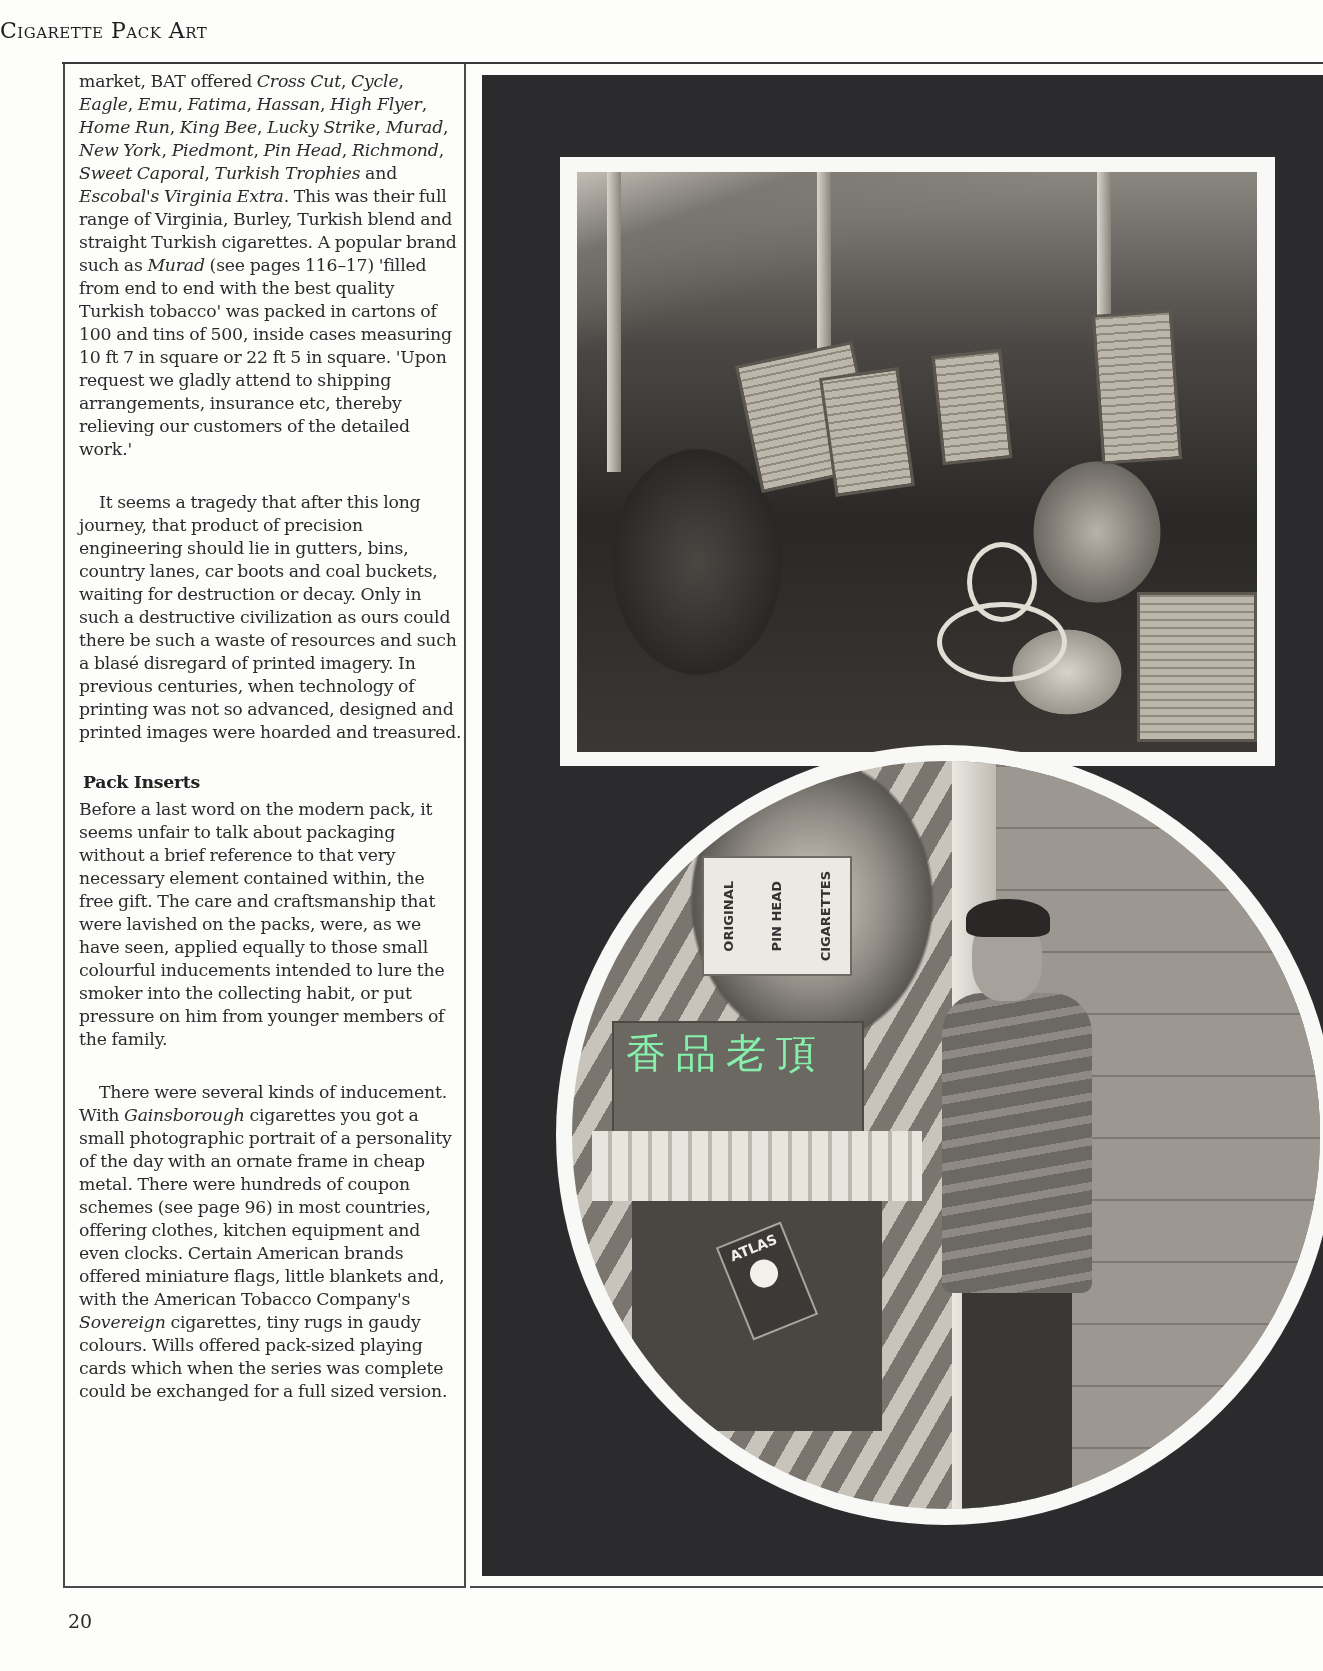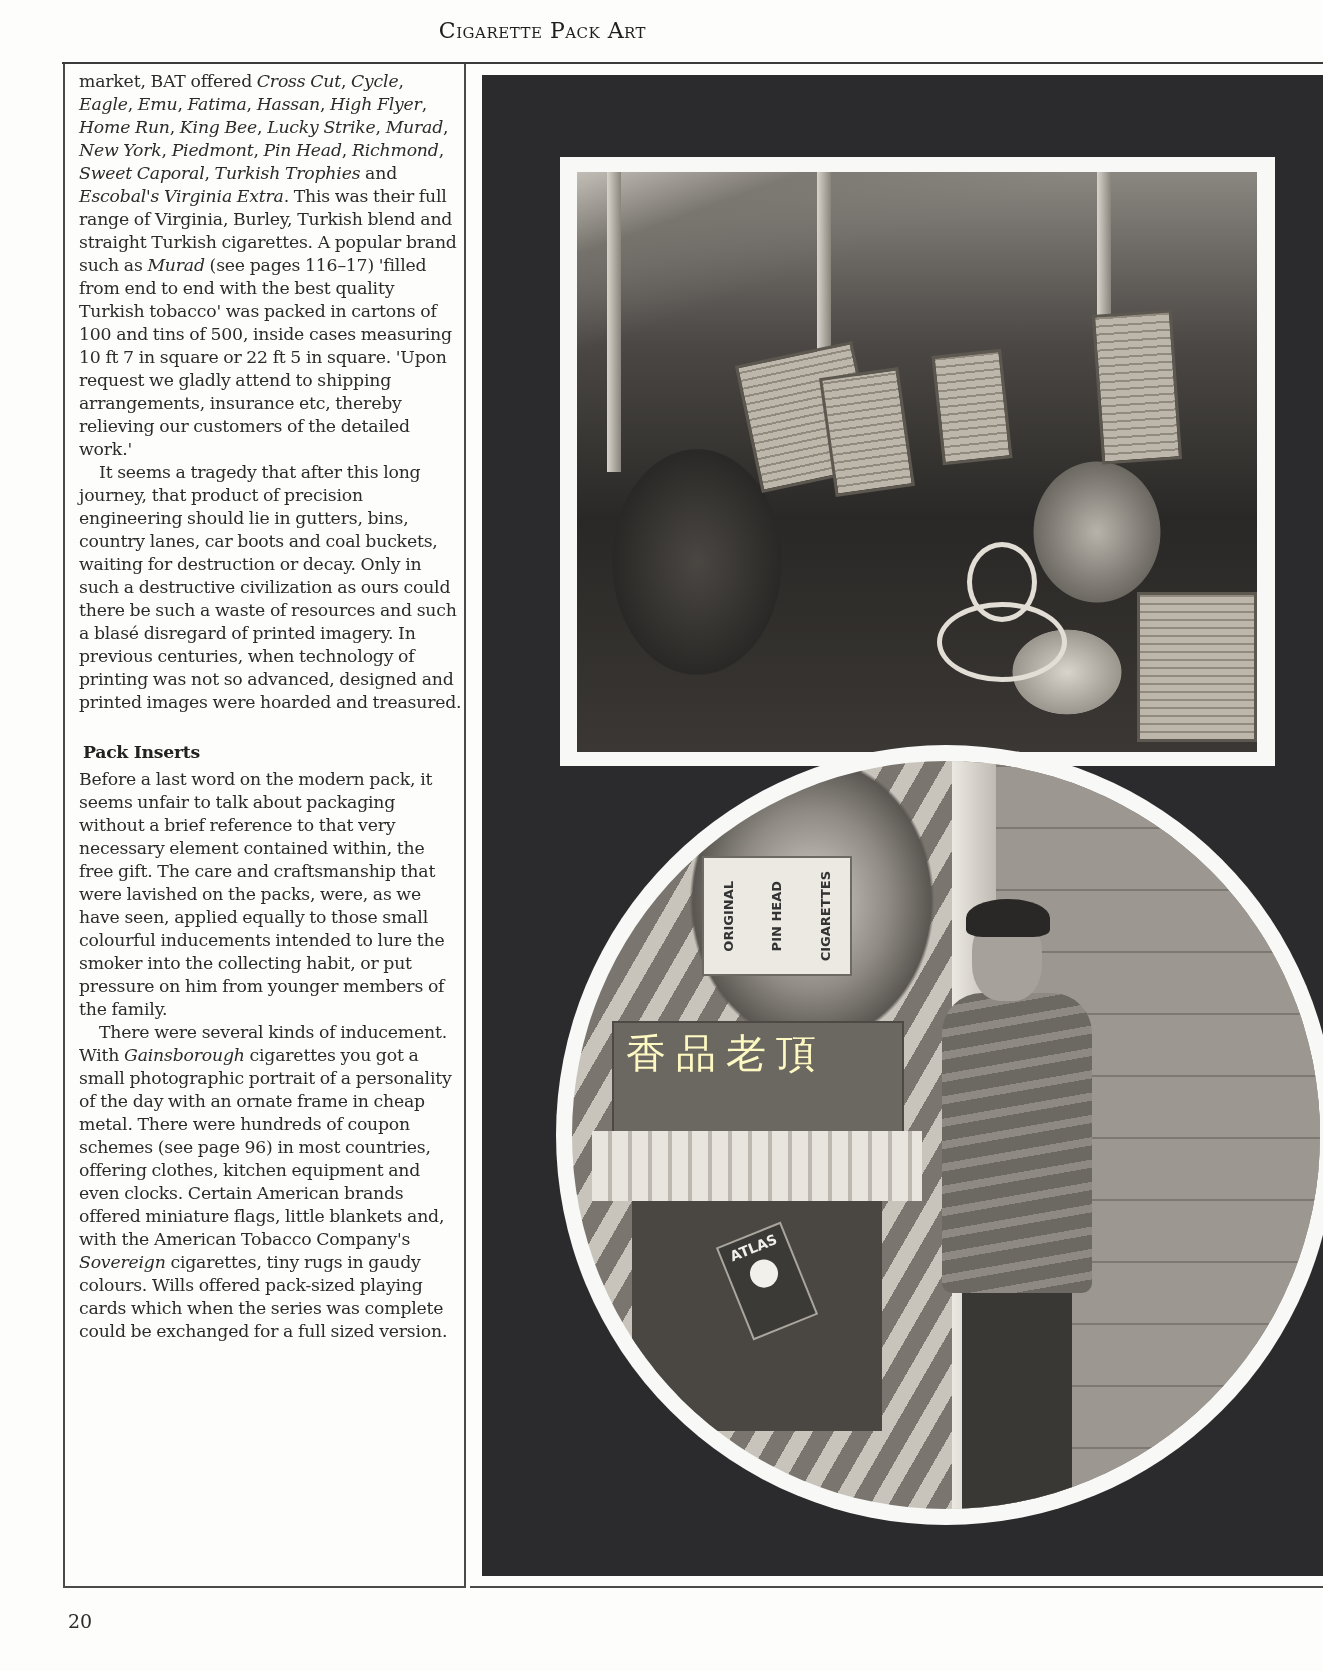--- a/index.html
+++ b/index.html
@@ -4,37 +4,37 @@
 <style>
   html, body { margin: 0; padding: 0; }
   body {
     width: 1323px; height: 1671px; position: relative; overflow: hidden;
     background: #fdfdfb;
     font-family: "DejaVu Serif", "Liberation Serif", serif;
     color: #2a2a2a;
   }
   .running-head {
     position: absolute; left: 0; width: 1085px; top: 18px;
-    text-align: center; font-size: 22px; letter-spacing: 0.5px;
+    text-align: left; font-size: 22px; letter-spacing: 0.5px;
     font-variant: small-caps; color: #1e1e1e;
   }
   .head-rule {
     position: absolute; left: 62px; top: 62px; width: 1261px; height: 2px;
     background: #3a3a3a;
   }
   .text-column {
     position: absolute; left: 63px; top: 64px; width: 403px; height: 1524px;
     border-left: 2px solid #4a4a4a; border-right: 2px solid #4a4a4a; border-bottom: 2px solid #4a4a4a;
     box-sizing: border-box; padding: 6px 2px 0 14px;
   }
   .para {
     font-size: 17.3px; line-height: 23px; margin: 0; color: #2b2b2b;
     letter-spacing: -0.2px; word-spacing: -0.5px;
   }
-  .para.indent { text-indent: 20px; }
+  .para.indent { text-indent: 20px; margin-top: 30px; }
   .para i { font-style: italic; }
   .section-gap { height: 23px; }
   .section-heading {
     font-size: 17.3px; line-height: 23px; font-weight: bold; margin: 4px; color: #222;
     letter-spacing: -0.3px;
   }
   .photo-panel {
     position: absolute; left: 482px; top: 75px; width: 841px; height: 1501px;
     background: #2b2b2d;
     overflow: hidden;
@@ -76,23 +76,23 @@
       radial-gradient(ellipse 170px 200px at 240px 140px, #d4d0c8 0%, #8f8b84 45%, #5a5651 70%, transparent 72%),
       repeating-linear-gradient(120deg, #7a766f 0 18px, #c8c4bc 18px 34px),
       #8a867f;
   }
   .wall {
     position: absolute; left: 420px; top: 0; width: 330px; height: 748px;
     background: repeating-linear-gradient(0deg, #9c9891 0 60px, #7c7872 60px 62px), #9c9891;
   }
   .doorframe { position: absolute; left: 380px; top: 0; width: 44px; height: 748px; background: linear-gradient(90deg,#ece9e3,#bfbbb3); }
   .sign {
-    position: absolute; left: 40px; top: 260px; width: 292px; height: 120px;
+    position: absolute; left: 40px; top: 260px; width: 252px; height: 120px;
     background: #6b6862; border: 2px solid #4d4a45; box-sizing: border-box;
-    font-family: "DejaVu Serif", serif; color: #fef9c3; font-size: 40px; line-height: 60px;
+    font-family: "DejaVu Serif", serif; color: #86efac; font-size: 40px; line-height: 60px;
     letter-spacing: 10px; padding-left: 12px; overflow: hidden;
   }
   .counter {
     position: absolute; left: 20px; top: 370px; width: 330px; height: 70px;
     background: repeating-linear-gradient(90deg, #e8e5df 0 16px, #bdb9b1 16px 20px);
   }
   .stand {
     position: absolute; left: 60px; top: 440px; width: 250px; height: 230px;
     background: #4a4743;
   }

